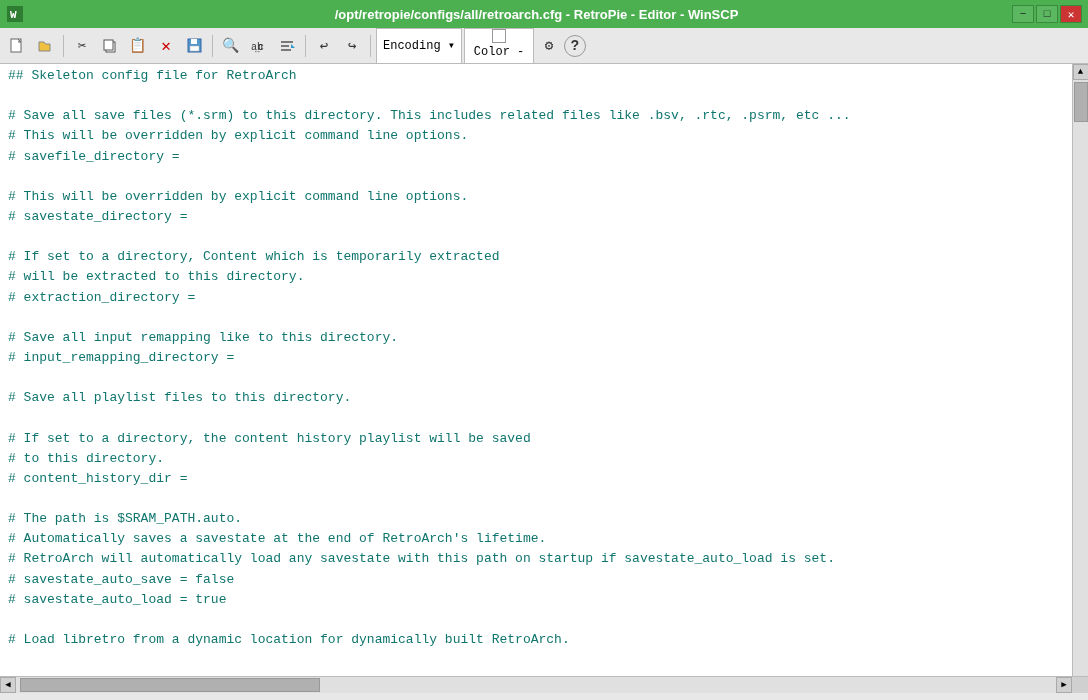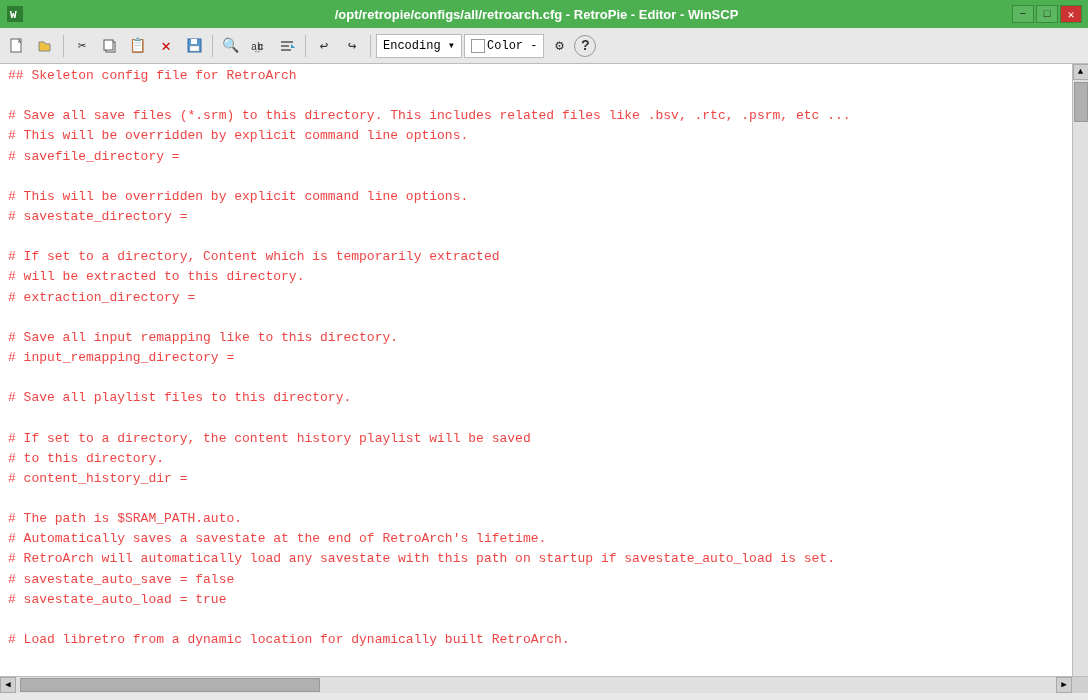--- a/index.html
+++ b/index.html
@@ -82,21 +82,21 @@
       font-size: 14px;
       color: #333;
     }
     .toolbar-separator {
       width: 1px;
       height: 22px;
       background: #bbb;
       margin: 0 3px;
     }
     .toolbar-dropdown {
-      height: 24px;
+      height: 36px;
       padding: 0 6px;
       border: 1px solid #bbb;
       background: white;
       font-size: 12px;
       cursor: pointer;
       display: flex;
       align-items: center;
       gap: 4px;
       min-width: 80px;
     }
@@ -197,21 +197,21 @@
       gap: 20px;
     }
 
     
     .code-line {
       white-space: pre;
       line-height: 1.55;
       color: #cc0000;
       font-size: 13px;
     }
-    .code-line.comment { color: #ef4444; font-family: Liberation Mono, monospace; }
+    .code-line.comment { color: #0f766e; font-family: Liberation Mono, monospace; }
     .code-line.empty { color: #000; }
   </style>
 </head>
 <body>
 
 <div id="titlebar">
   <div id="titlebar-left">
     <div id="titlebar-icon">
       <svg width="16" height="16" viewBox="0 0 16 16">
         <rect width="16" height="16" fill="#2e7d32"></rect>
@@ -287,21 +287,21 @@
 
   <div class="toolbar-btn" title="Undo">↩</div>
 
   <div class="toolbar-btn" title="Redo">↪</div>
   <div class="toolbar-separator"></div>
 
   <div class="toolbar-dropdown">
     <span>Encoding ▾</span>
   </div>
 
-  <div class="toolbar-dropdown" style="min-width:70px; gap:2px;">
+  <div class="toolbar-dropdown" style="min-width:70px; gap:2px;flex-direction:column;">
     <span style="width:14px;height:14px;border:1px solid #999;background:white;display:inline-block;"></span>
     <span>Color -</span>
   </div>
 
   <div class="toolbar-btn" title="Settings">⚙</div>
 
   <div class="toolbar-btn" title="Help" style="border:1px solid #999; border-radius:50%; width:22px; height:22px; font-weight:bold;">
     <span>?</span>
   </div>
 </div>

